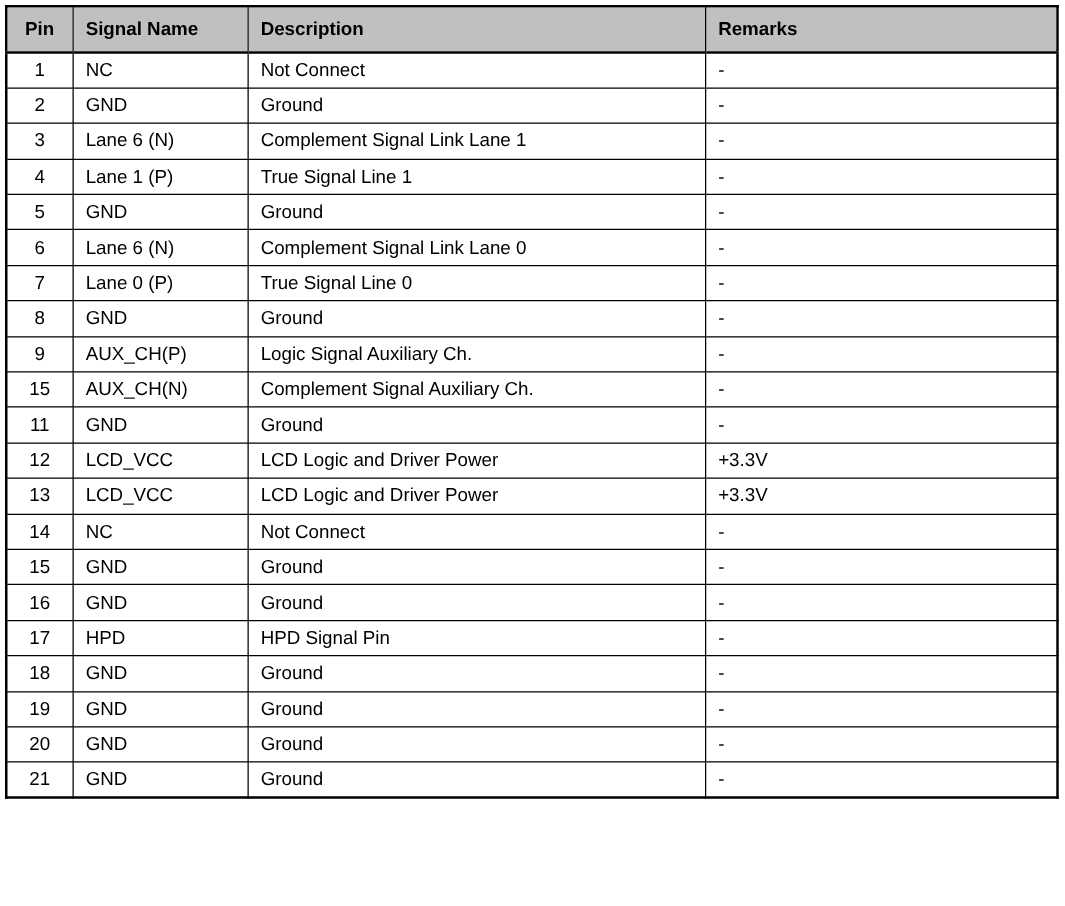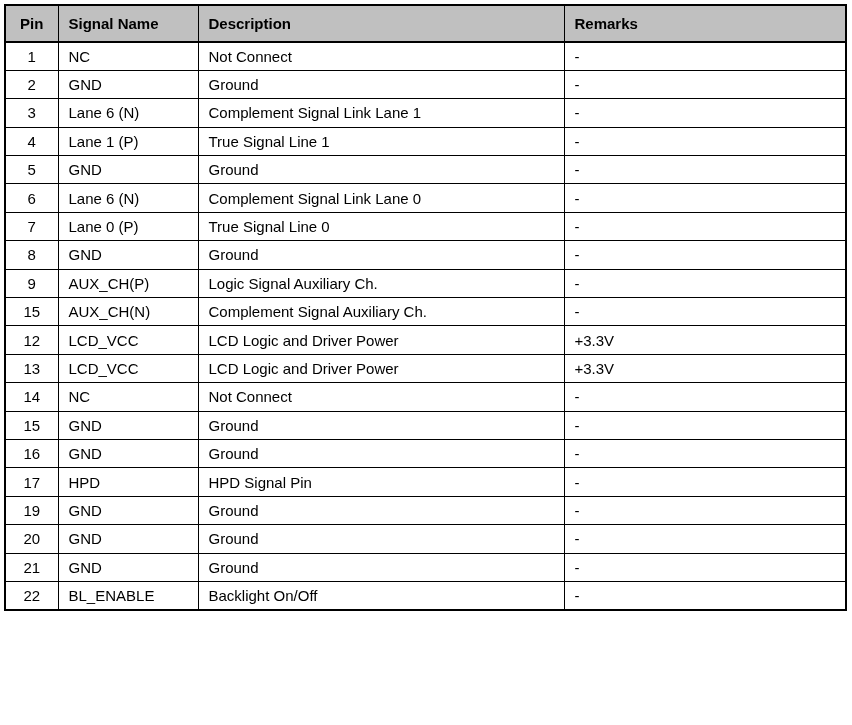--- a/index.html
+++ b/index.html
@@ -131,20 +131,26 @@
     <td class="col-desc">Logic Signal Auxiliary Ch.</td>
     <td class="col-rem">-</td>
   </tr>
         <tr>
     <td class="col-pin">15</td>
     <td class="col-signal">AUX_CH(N)</td>
     <td class="col-desc">Complement Signal Auxiliary Ch.</td>
     <td class="col-rem">-</td>
   </tr>
         <tr>
+    <td class="col-pin">11</td>
+    <td class="col-signal">GND</td>
+    <td class="col-desc">Ground</td>
+    <td class="col-rem">-</td>
+  </tr>
+        <tr>
     <td class="col-pin">12</td>
     <td class="col-signal">LCD_VCC</td>
     <td class="col-desc">LCD Logic and Driver Power</td>
     <td class="col-rem">+3.3V</td>
   </tr>
         <tr>
     <td class="col-pin">13</td>
     <td class="col-signal">LCD_VCC</td>
     <td class="col-desc">LCD Logic and Driver Power</td>
     <td class="col-rem">+3.3V</td>
@@ -167,38 +173,38 @@
     <td class="col-desc">Ground</td>
     <td class="col-rem">-</td>
   </tr>
         <tr>
     <td class="col-pin">17</td>
     <td class="col-signal">HPD</td>
     <td class="col-desc">HPD Signal Pin</td>
     <td class="col-rem">-</td>
   </tr>
         <tr>
+    <td class="col-pin">18</td>
+    <td class="col-signal">GND</td>
+    <td class="col-desc">Ground</td>
+    <td class="col-rem">-</td>
+  </tr>
+        <tr>
     <td class="col-pin">19</td>
     <td class="col-signal">GND</td>
     <td class="col-desc">Ground</td>
     <td class="col-rem">-</td>
   </tr>
         <tr>
     <td class="col-pin">20</td>
     <td class="col-signal">GND</td>
     <td class="col-desc">Ground</td>
     <td class="col-rem">-</td>
   </tr>
         <tr>
     <td class="col-pin">21</td>
     <td class="col-signal">GND</td>
     <td class="col-desc">Ground</td>
-    <td class="col-rem">-</td>
-  </tr>
-        <tr>
-    <td class="col-pin">22</td>
-    <td class="col-signal">BL_ENABLE</td>
-    <td class="col-desc">Backlight On/Off</td>
     <td class="col-rem">-</td>
   </tr>
       </tbody>
   </table>
 </div>
 
 </body></html>

